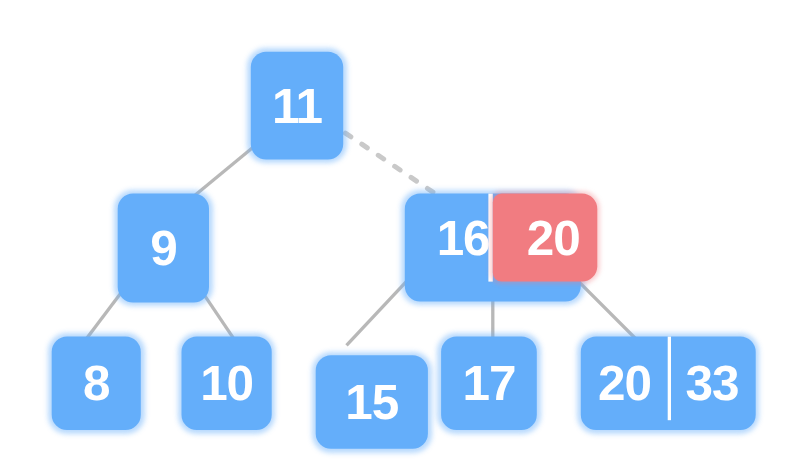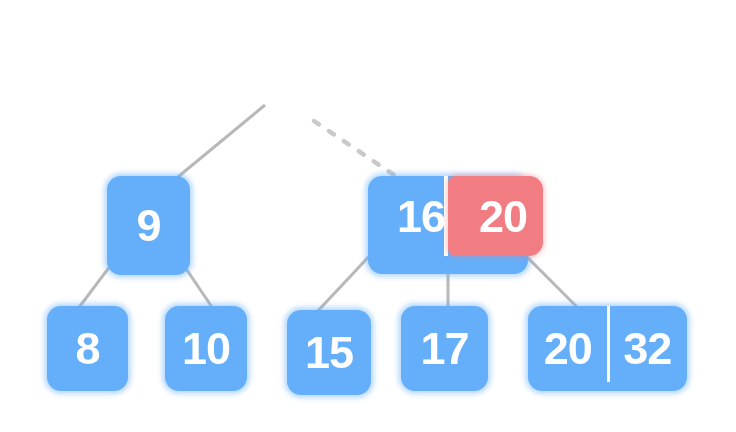--- a/index.html
+++ b/index.html
@@ -69,20 +69,23 @@
   <svg class="edges" viewBox="0 0 736 432" xmlns="http://www.w3.org/2000/svg">
     <line x1="265" y1="105" x2="150" y2="200" stroke="#b8b8b8" stroke-width="3"></line>
     <line x1="132" y1="237" x2="71" y2="318" stroke="#b8b8b8" stroke-width="3"></line>
     <line x1="164" y1="236" x2="220" y2="319" stroke="#b8b8b8" stroke-width="3"></line>
     <line x1="390" y1="234" x2="315" y2="314" stroke="#b8b8b8" stroke-width="3"></line>
     <line x1="448" y1="240" x2="448" y2="320" stroke="#b8b8b8" stroke-width="3"></line>
     <line x1="507" y1="237" x2="585" y2="315" stroke="#b8b8b8" stroke-width="3"></line>
     <line x1="314" y1="121" x2="397" y2="177" stroke="#c9c9c9" stroke-width="4.5" stroke-linecap="round" stroke-dasharray="6 12"></line>
   </svg>
 
+  <div class="node" style="left:228px;top:47px;width:84px;height:98px">
+    <span class="key">11</span>
+  </div>
 
   <div class="node" style="left:107px;top:176px;width:83px;height:99px">
     <span class="key">9</span>
   </div>
 
   <div class="node" style="left:368px;top:176px;width:160px;height:98px;border-radius:14px;justify-content:flex-start">
     <div class="abs-cell" style="left:0;top:0;width:76px;height:80px">
       <span class="key">16</span>
     </div>
     <div class="vdivider" style="left:76px;top:0;width:4px;height:80px"></div>
@@ -92,31 +95,31 @@
   </div>
 
   <div class="node" style="left:47px;top:306px;width:81px;height:85px">
     <span class="key">8</span>
   </div>
 
   <div class="node" style="left:165px;top:306px;width:82px;height:85px">
     <span class="key">10</span>
   </div>
 
-  <div class="node" style="left:287px;top:310px;width:84px;height:85px">
+  <div class="node" style="left:287px;top:323px;width:102px;height:85px">
     <span class="key">15</span>
   </div>
 
   <div class="node" style="left:401px;top:306px;width:87px;height:85px">
     <span class="key">17</span>
   </div>
 
   <div class="node" style="left:528px;top:306px;width:159px;height:85px">
     <div class="flex-cell">
       <span class="key">20</span>
     </div>
     <div class="vdivider" style="left:79px;top:0;width:3px;height:76px"></div>
     <div class="flex-cell">
-      <span class="key">32</span>
+      <span class="key">33</span>
     </div>
   </div>
 
 </div>
 
 </body></html>

